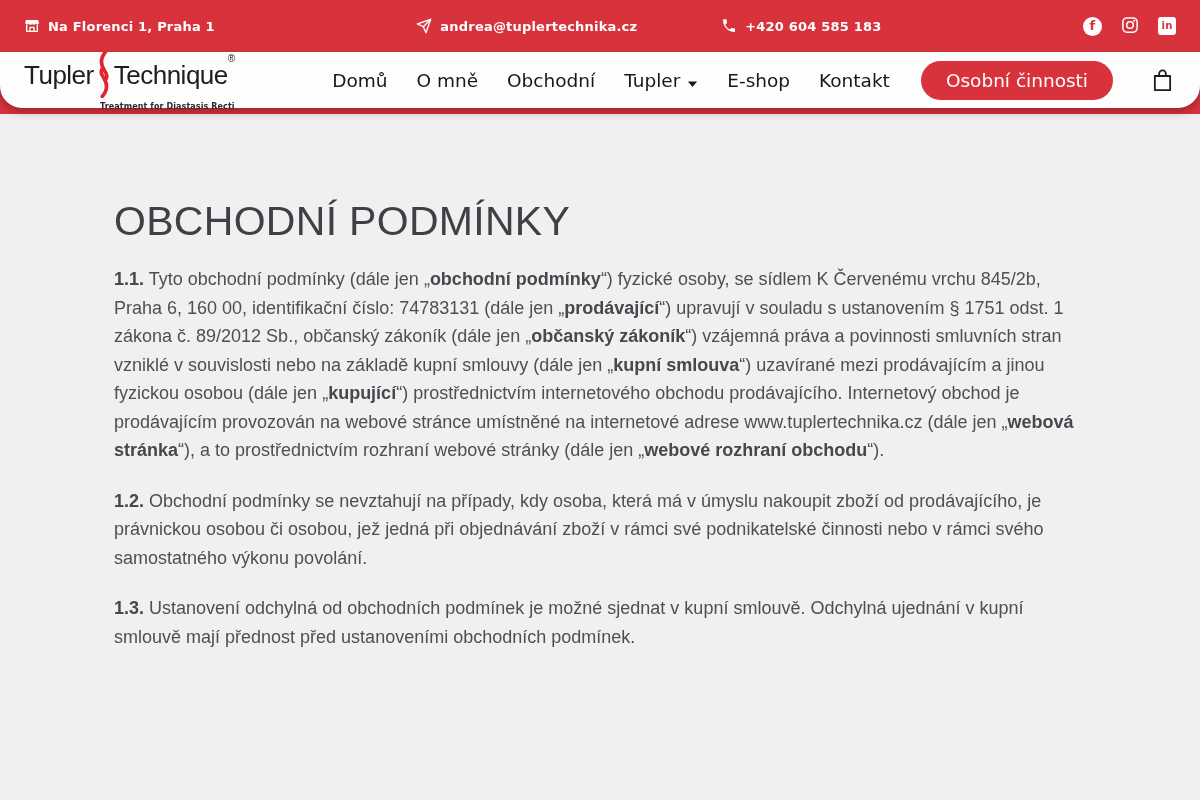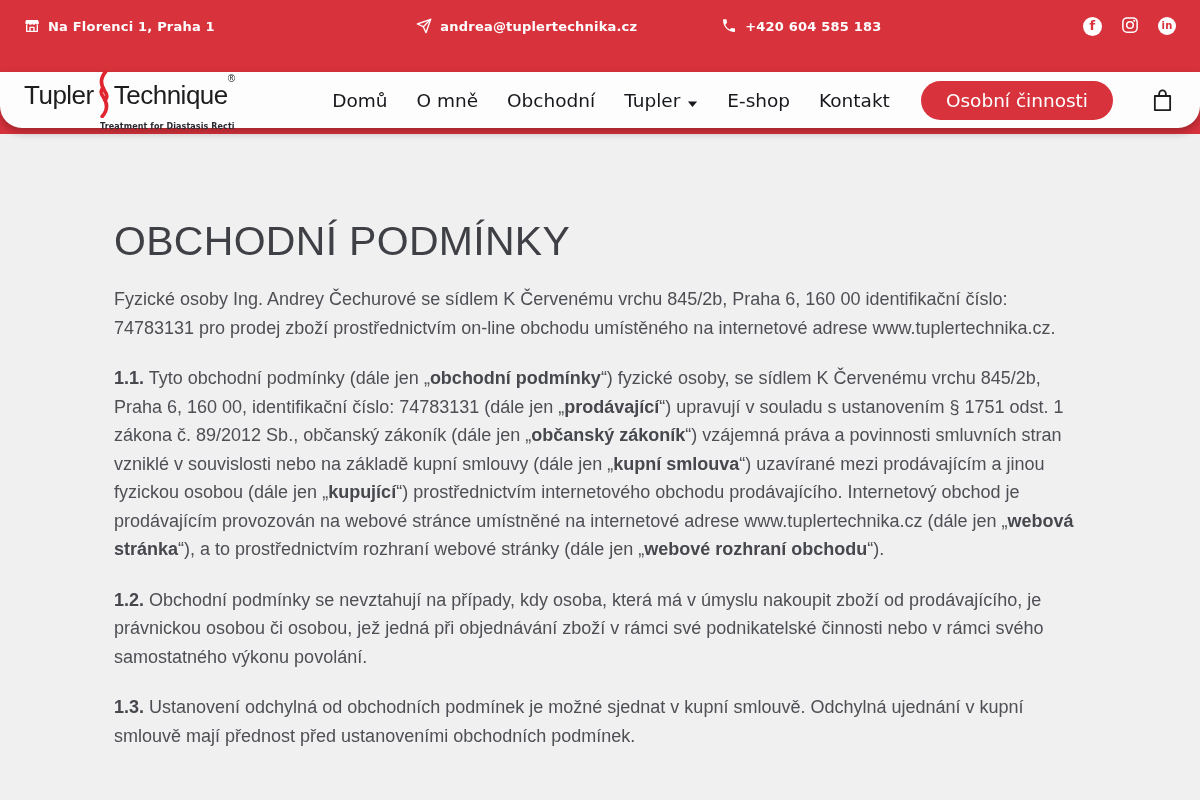--- a/index.html
+++ b/index.html
@@ -34,35 +34,34 @@
   .topbar a{color:#fff;text-decoration:none;}
   .icon-16{width:16px;height:16px;display:block;}
   .socials{display:flex;align-items:center;gap:19px;}
   .social-btn{display:flex;align-items:center;justify-content:center;text-decoration:none;}
   .fb-circle{
     width:19px;height:19px;border-radius:50%;background:#fff;color:var(--red);
     display:flex;align-items:center;justify-content:center;
     font:700 13px/1 "DejaVu Sans",sans-serif;padding-bottom:1px;
   }
   .li-square{
-    width:18px;height:18px;border-radius:9px;background:#fff;color:var(--red);
+    width:18px;height:18px;border-radius:3px;background:#fff;color:var(--red);
     display:flex;align-items:center;justify-content:center;
     font:700 10px/1 "DejaVu Sans",sans-serif;
   }
 
   
   .header{
     background:var(--header-bg);
     height:56px;
     border-radius:0 0 22px 22px;
     box-shadow:0 4px 8px rgba(60,10,12,.35);
     display:flex;align-items:center;
     padding:12px 24px;
     position:relative;
-    margin-top:20px;
   }
   .logo{display:flex;flex-direction:column;line-height:1;cursor:pointer;}
   .logo-row{display:flex;align-items:center;}
   .logo-word{
     font-family:"Liberation Sans",sans-serif;
     font-size:26px;color:#1d1d1f;letter-spacing:-.5px;
   }
   .logo-mark{margin:0 1px;display:block;}
   .logo-reg{font-size:10px;vertical-align:top;position:relative;top:-8px;color:#1d1d1f;}
   .logo-tagline{
@@ -213,19 +212,18 @@
           <path d="M9 8V6a3 3 0 0 1 6 0v2"></path>
         </svg>
       </span>
     </button>
   </header>
 </div>
 
 <main class="main">
   <h1 class="page-title">OBCHODNÍ PODMÍNKY</h1>
 
-  <p>Fyzické osoby Ing. Andrey Čechurové se sídlem K Červenému vrchu 845/2b, Praha 6, 160 00 identifikační číslo: 74783131  pro prodej zboží prostřednictvím on-line obchodu umístěného na internetové adrese www.tuplertechnika.cz.</p>
 
 
   <p><strong>1.1.</strong><span> Tyto obchodní podmínky (dále jen „</span><strong>obchodní podmínky</strong><span>“) fyzické osoby, se sídlem K Červenému vrchu 845/2b, Praha 6, 160 00, identifikační číslo: 74783131 (dále jen „</span><strong>prodávající</strong><span>“) upravují v souladu s ustanovením § 1751 odst. 1 zákona č. 89/2012 Sb., občanský zákoník (dále jen „</span><strong>občanský zákoník</strong><span>“) vzájemná práva a povinnosti smluvních stran vzniklé v souvislosti nebo na základě kupní smlouvy (dále jen „</span><strong>kupní smlouva</strong><span>“) uzavírané mezi prodávajícím a jinou fyzickou osobou (dále jen „</span><strong>kupující</strong><span>“) prostřednictvím internetového obchodu prodávajícího. Internetový obchod je prodávajícím provozován na webové stránce umístněné na internetové adrese www.tuplertechnika.cz (dále jen „</span><strong>webová stránka</strong><span>“), a to prostřednictvím rozhraní webové stránky (dále jen „</span><strong>webové rozhraní obchodu</strong><span>“).</span></p>
   <p><strong>1.2.</strong><span> Obchodní podmínky se nevztahují na případy, kdy osoba, která má v úmyslu nakoupit zboží od prodávajícího, je právnickou osobou či osobou, jež jedná při objednávání zboží v rámci své podnikatelské činnosti nebo v rámci svého samostatného výkonu povolání.</span></p>
   <p><strong>1.3.</strong><span> Ustanovení odchylná od obchodních podmínek je možné sjednat v kupní smlouvě. Odchylná ujednání v kupní smlouvě mají přednost před ustanoveními obchodních podmínek.</span></p>
 </main>
 
 </body></html>

